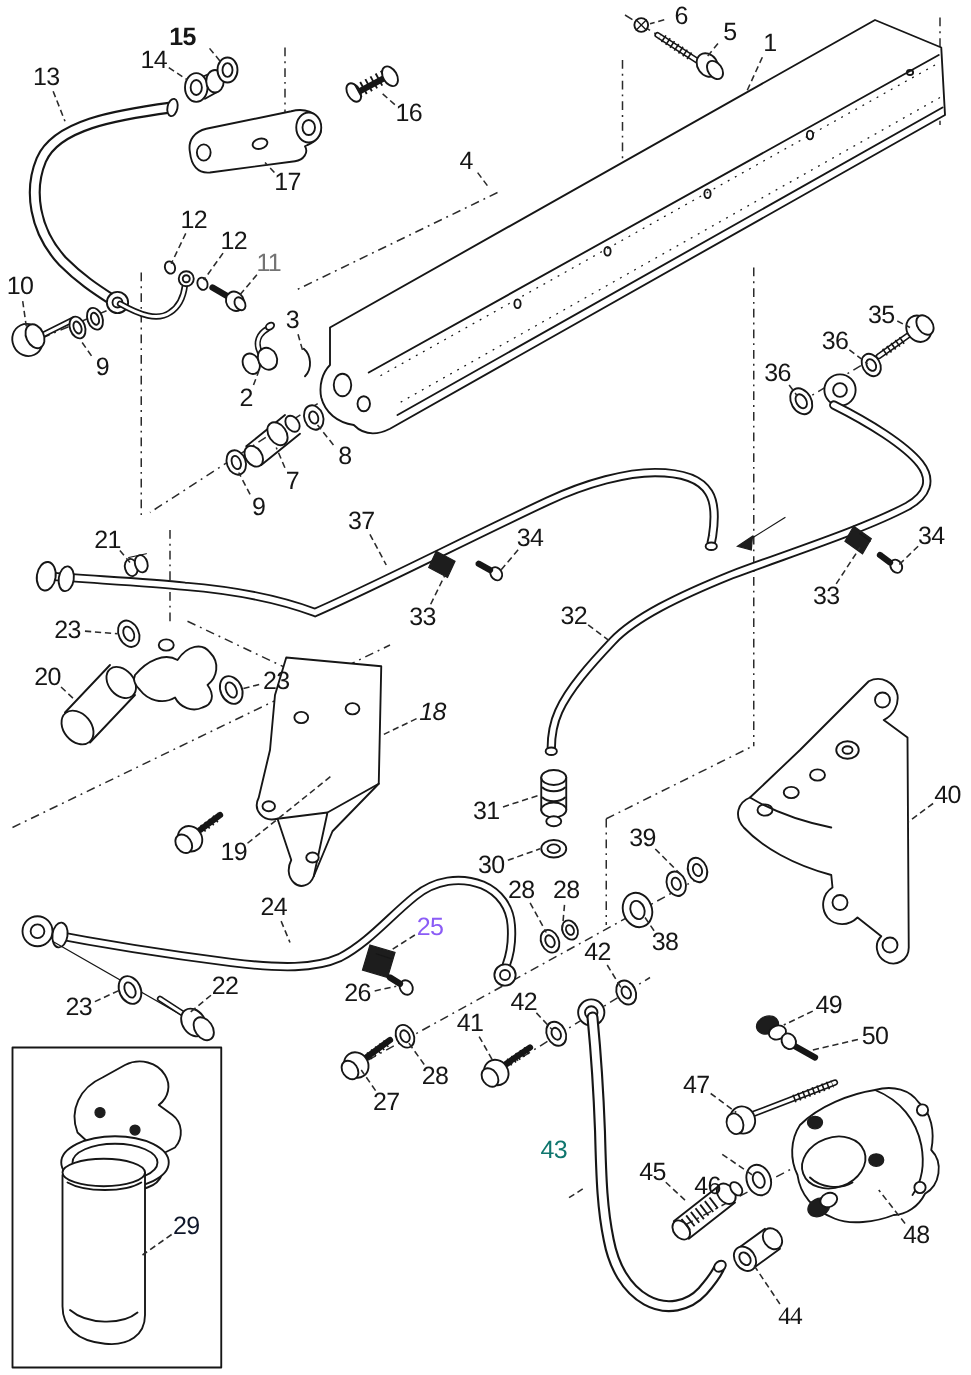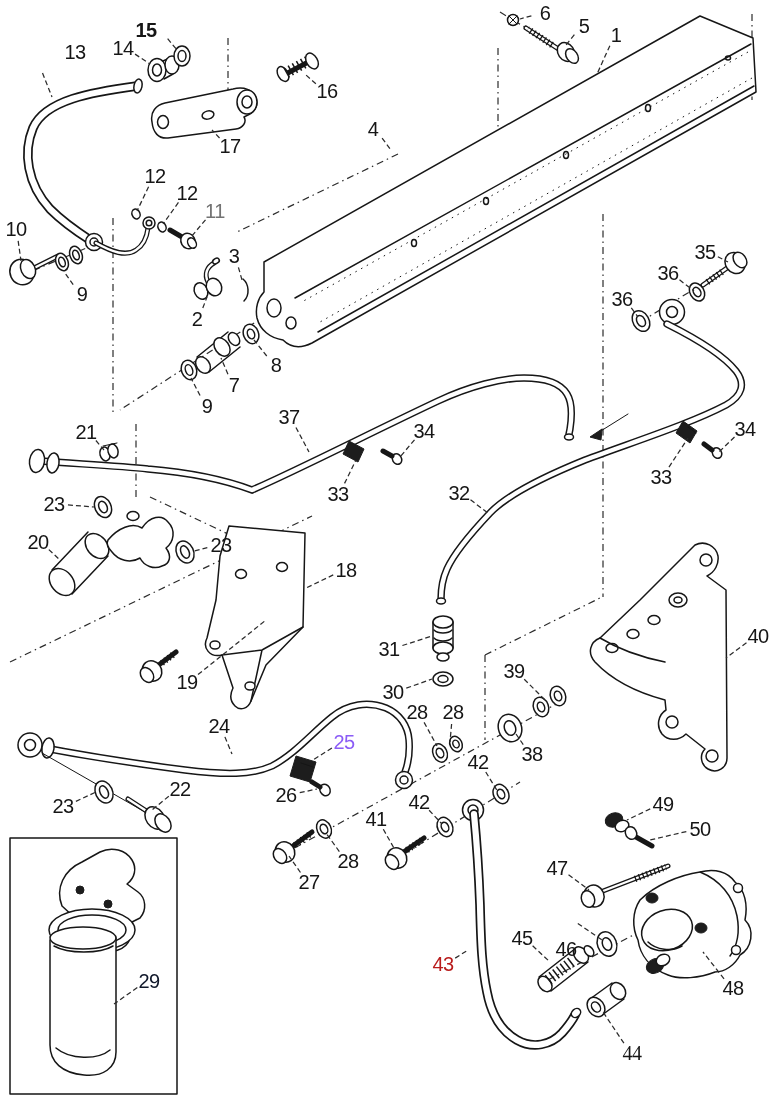--- a/index.html
+++ b/index.html
@@ -435,21 +435,21 @@
         <line x1="686.3269774661287" y1="831.5783413921015" x2="650" y2="840" class="leader"></line>
         <line x1="568.5365869387912" y1="874.7983458746448" x2="589" y2="890" class="leader"></line>
         <line x1="577.79774763737" y1="923.4606713252264" x2="602" y2="940" class="leader"></line>
         <line x1="532.6295924331141" y1="945.8094964814716" x2="550" y2="962" class="leader"></line>
         <line x1="455.21508422329606" y1="958.1367595728179" x2="468" y2="950" class="leader"></line>
         <line x1="623.9154939112248" y1="1043.2030123259176" x2="603" y2="1012" class="leader"></line>
         <line x1="724.0374184046973" y1="978.7813446448315" x2="703" y2="952" class="leader"></line>
         <line x1="137.30012328418218" y1="987.59013463993" x2="114" y2="1004" class="leader"></line>
       </g>
 </svg>
-<div class="callout" style="left: 37px; top: 52px; color: rgb(22, 22, 22); margin-left: 38px;">13</div>
+<div class="callout" style="left: 37px; top: 62px; color: rgb(22, 22, 22);">13</div>
     <div class="callout" style="left: 123px; top: 48px; color: rgb(22, 22, 22);">14</div>
     <div class="callout" style="left: 146px; top: 30px; color: rgb(22, 22, 22); font-weight: bold;">15</div>
     <div class="callout" style="left: 327px; top: 91px; color: rgb(22, 22, 22);">16</div>
     <div class="callout" style="left: 230px; top: 146px; color: rgb(22, 22, 22);">17</div>
     <div class="callout" style="left: 545px; top: 13px; color: rgb(22, 22, 22);">6</div>
     <div class="callout" style="left: 584px; top: 26px; color: rgb(22, 22, 22);">5</div>
     <div class="callout" style="left: 616px; top: 35px; color: rgb(22, 22, 22);">1</div>
     <div class="callout" style="left: 373px; top: 129px; color: rgb(22, 22, 22);">4</div>
     <div class="callout" style="left: 155px; top: 176px; color: rgb(22, 22, 22);">12</div>
     <div class="callout" style="left: 187px; top: 193px; color: rgb(22, 22, 22);">12</div>
@@ -466,21 +466,21 @@
     <div class="callout" style="left: 622px; top: 299px; color: rgb(22, 22, 22);">36</div>
     <div class="callout" style="left: 745px; top: 429px; color: rgb(22, 22, 22);">34</div>
     <div class="callout" style="left: 661px; top: 477px; color: rgb(22, 22, 22);">33</div>
     <div class="callout" style="left: 289px; top: 417px; color: rgb(22, 22, 22);">37</div>
     <div class="callout" style="left: 424px; top: 431px; color: rgb(22, 22, 22);">34</div>
     <div class="callout" style="left: 338px; top: 494px; color: rgb(22, 22, 22);">33</div>
     <div class="callout" style="left: 86px; top: 432px; color: rgb(22, 22, 22);">21</div>
     <div class="callout" style="left: 54px; top: 504px; color: rgb(22, 22, 22);">23</div>
     <div class="callout" style="left: 38px; top: 542px; color: rgb(22, 22, 22);">20</div>
     <div class="callout" style="left: 221px; top: 545px; color: rgb(22, 22, 22);">23</div>
-    <div class="callout" style="left: 346px; top: 570px; color: rgb(22, 22, 22);">18</div>
+    <div class="callout" style="left: 346px; top: 570px; color: rgb(22, 22, 22); font-style: italic;">18</div>
     <div class="callout" style="left: 459px; top: 493px; color: rgb(22, 22, 22);">32</div>
     <div class="callout" style="left: 187px; top: 682px; color: rgb(22, 22, 22);">19</div>
     <div class="callout" style="left: 389px; top: 649px; color: rgb(22, 22, 22);">31</div>
     <div class="callout" style="left: 393px; top: 692px; color: rgb(22, 22, 22);">30</div>
     <div class="callout" style="left: 758px; top: 636px; color: rgb(22, 22, 22);">40</div>
     <div class="callout" style="left: 514px; top: 671px; color: rgb(22, 22, 22);">39</div>
     <div class="callout" style="left: 532px; top: 754px; color: rgb(22, 22, 22);">38</div>
     <div class="callout" style="left: 219px; top: 726px; color: rgb(22, 22, 22);">24</div>
     <div class="callout" style="left: 344px; top: 742px; color: #8b5cf6;">25</div>
     <div class="callout" style="left: 286px; top: 795px; color: rgb(22, 22, 22);">26</div>
@@ -491,17 +491,17 @@
     <div class="callout" style="left: 309px; top: 882px; color: rgb(22, 22, 22);">27</div>
     <div class="callout" style="left: 348px; top: 861px; color: rgb(22, 22, 22);">28</div>
     <div class="callout" style="left: 376px; top: 819px; color: rgb(22, 22, 22);">41</div>
     <div class="callout" style="left: 419px; top: 802px; color: rgb(22, 22, 22);">42</div>
     <div class="callout" style="left: 478px; top: 762px; color: rgb(22, 22, 22);">42</div>
     <div class="callout" style="left: 663px; top: 804px; color: rgb(22, 22, 22);">49</div>
     <div class="callout" style="left: 700px; top: 829px; color: rgb(22, 22, 22);">50</div>
     <div class="callout" style="left: 557px; top: 868px; color: rgb(22, 22, 22);">47</div>
     <div class="callout" style="left: 566px; top: 917px; color: rgb(22, 22, 22); margin-top: 32px;">46</div>
     <div class="callout" style="left: 522px; top: 938px; color: rgb(22, 22, 22);">45</div>
-    <div class="callout" style="left: 443px; top: 964px; color: #b91c1c;">43</div>
+    <div class="callout" style="left: 443px; top: 920px; color: #0f766e;">43</div>
     <div class="callout" style="left: 632px; top: 1053px; color: rgb(22, 22, 22); font-family: Liberation Serif, serif;">44</div>
     <div class="callout" style="left: 733px; top: 988px; color: rgb(22, 22, 22);">48</div>
     <div class="callout" style="left: 149px; top: 981px; color: #0f172a;">29</div>
   </div>
 
 </body></html>

